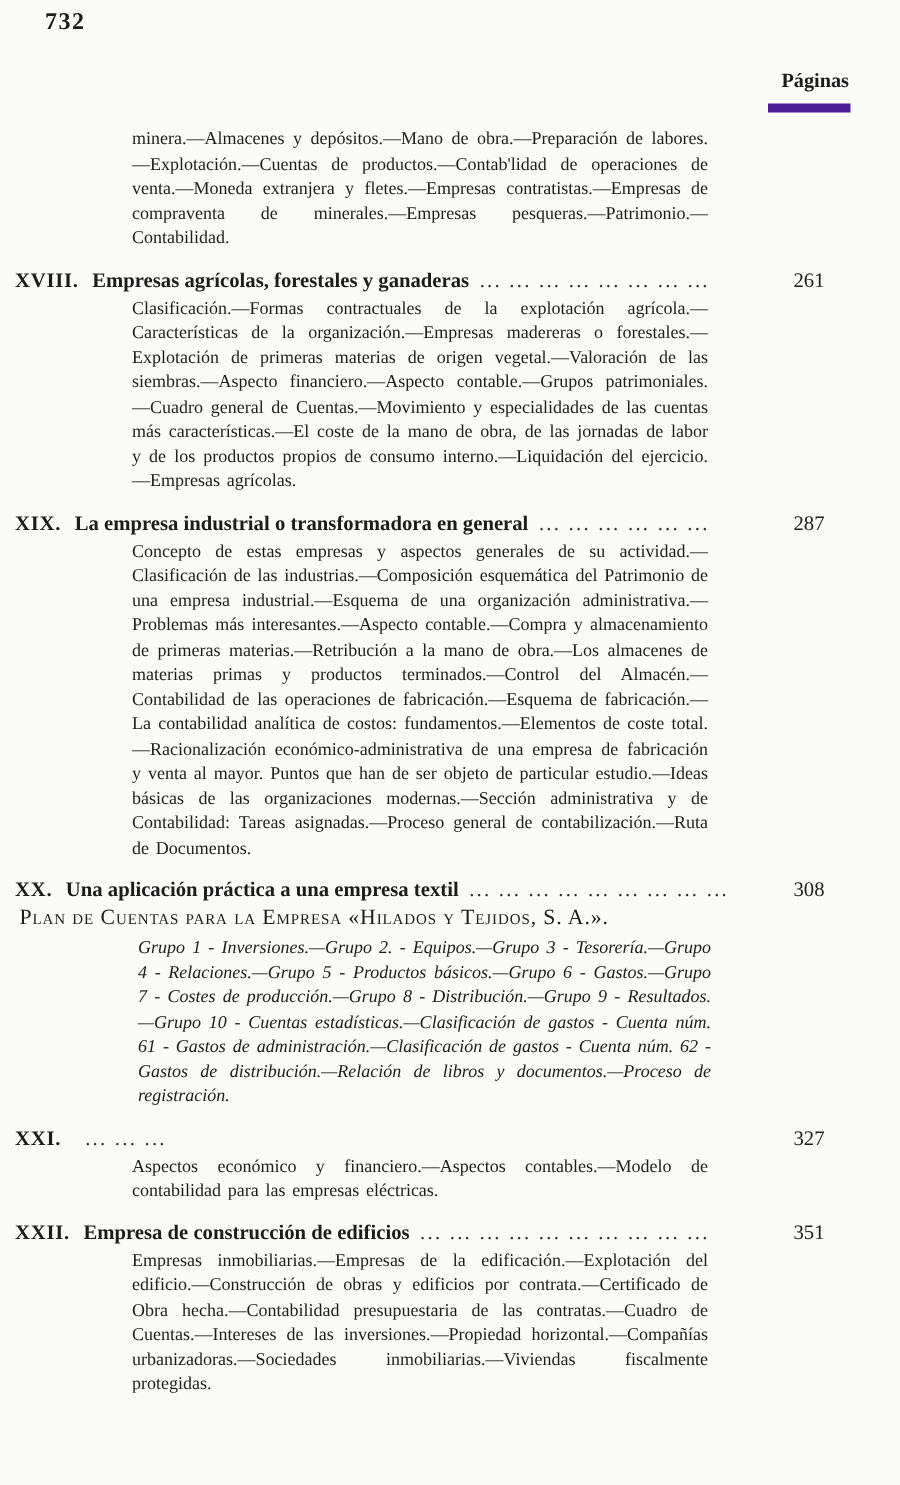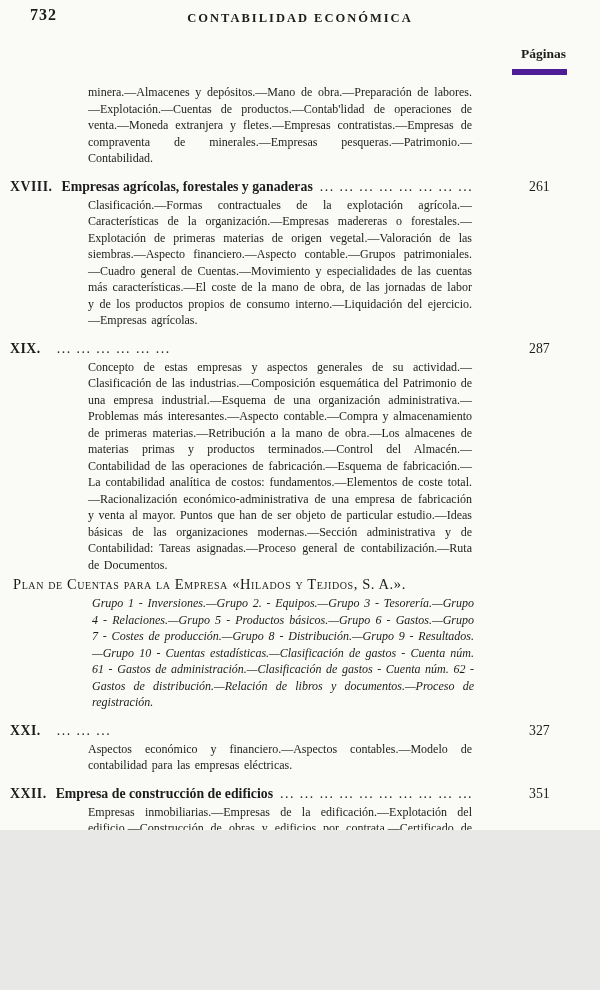--- a/index.html
+++ b/index.html
@@ -3,21 +3,21 @@
 <meta charset="utf-8">
 <style>
   html, body { margin: 0; padding: 0; }
   body {
     font-family: "Liberation Serif", "DejaVu Serif", serif;
     background: #e8e8e6;
   }
   .page {
     position: relative;
     width: 600px;
-    height: 830px;
+    height: 990px;
     margin: 0 auto;
     background: #fafaf7;
     color: #1c1c1c;
     overflow: hidden;
     box-sizing: border-box;
   }
   .folio {
     position: absolute;
     left: 30px;
     top: 6px;
@@ -92,47 +92,53 @@
     letter-spacing: 0.6px;
     line-height: 17px;
   }
 </style>
 </head>
 <body>
 
 <div class="page">
 
   <span class="folio">732</span>
-  <div class="running-title">CONTABILIDAD ECONÓMICA</div>
   <div class="paginas">Páginas</div>
 
   <div class="toc">
 
     <p class="para first">minera.—Almacenes y depósitos.—Mano de obra.—Preparación de labores.—Explotación.—Cuentas de productos.—Contab'lidad de operaciones de venta.—Moneda extranjera y fletes.—Empresas contratistas.—Empresas de compraventa de minerales.—Empresas pesqueras.—Patrimonio.—Contabilidad.</p>
 
     <div>
       <div class="entry-row">
         <span class="numeral">XVIII.</span>
         <span class="entry-title">Empresas agrícolas, forestales y ganaderas</span>
         <span class="leader">... ... ... ... ... ... ... ...</span>
         <span class="pageno">261</span>
       </div>
       <p class="para">Clasificación.—Formas contractuales de la explotación agrícola.—Características de la organización.—Empresas madereras o forestales.—Explotación de primeras materias de origen vegetal.—Valoración de las siembras.—Aspecto financiero.—Aspecto contable.—Grupos patrimoniales.—Cuadro general de Cuentas.—Movimiento y especialidades de las cuentas más características.—El coste de la mano de obra, de las jornadas de labor y de los productos propios de consumo interno.—Liquidación del ejercicio.—Empresas agrícolas.</p>
     </div>
 
     <div>
       <div class="entry-row">
         <span class="numeral">XIX.</span>
+        <span class="entry-title">La empresa industrial o transformadora en general</span>
         <span class="leader">... ... ... ... ... ...</span>
         <span class="pageno">287</span>
       </div>
       <p class="para">Concepto de estas empresas y aspectos generales de su actividad.—Clasificación de las industrias.—Composición esquemática del Patrimonio de una empresa industrial.—Esquema de una organización administrativa.—Problemas más interesantes.—Aspecto contable.—Compra y almacenamiento de primeras materias.—Retribución a la mano de obra.—Los almacenes de materias primas y productos terminados.—Control del Almacén.—Contabilidad de las operaciones de fabricación.—Esquema de fabricación.—La contabilidad analítica de costos: fundamentos.—Elementos de coste total.—Racionalización económico-administrativa de una empresa de fabricación y venta al mayor. Puntos que han de ser objeto de particular estudio.—Ideas básicas de las organizaciones modernas.—Sección administrativa y de Contabilidad: Tareas asignadas.—Proceso general de contabilización.—Ruta de Documentos.</p>
     </div>
 
     <div>
+      <div class="entry-row">
+        <span class="numeral">XX.</span>
+        <span class="entry-title">Una aplicación práctica a una empresa textil</span>
+        <span class="leader">... ... ... ... ... ... ... ... ...</span>
+        <span class="pageno">308</span>
+      </div>
       <div class="subheading">Plan de Cuentas para la Empresa «Hilados y Tejidos, S. A.».</div>
       <p class="para italic">Grupo 1 - Inversiones.—Grupo 2. - Equipos.—Grupo 3 - Tesorería.—Grupo 4 - Relaciones.—Grupo 5 - Productos básicos.—Grupo 6 - Gastos.—Grupo 7 - Costes de producción.—Grupo 8 - Distribución.—Grupo 9 - Resultados.—Grupo 10 - Cuentas estadísticas.—Clasificación de gastos - Cuenta núm. 61 - Gastos de administración.—Clasificación de gastos - Cuenta núm. 62 - Gastos de distribución.—Relación de libros y documentos.—Proceso de registración.</p>
     </div>
 
     <div>
       <div class="entry-row">
         <span class="numeral">XXI.</span>
         <span class="leader">... ... ...</span>
         <span class="pageno">327</span>
       </div>

